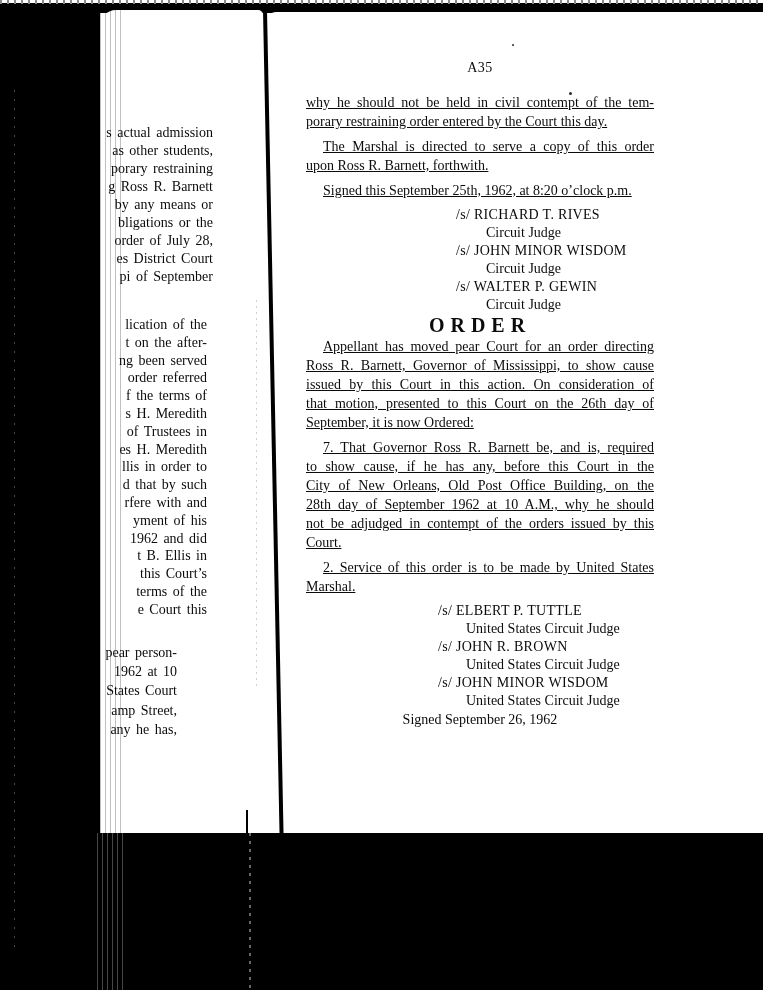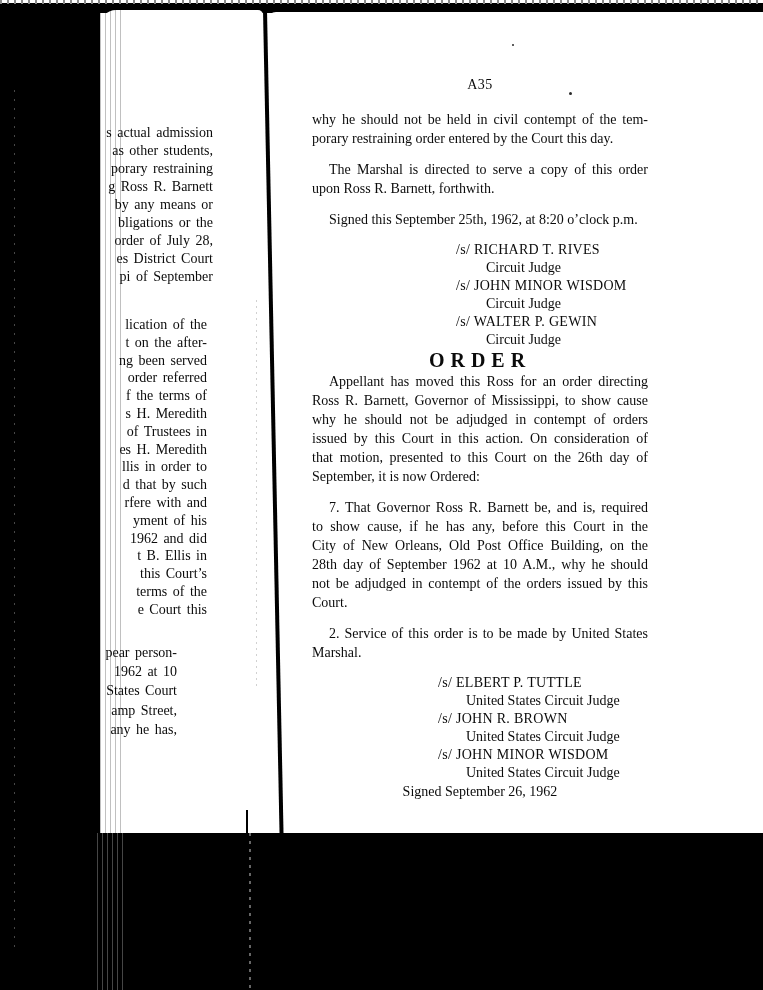--- a/index.html
+++ b/index.html
@@ -35,22 +35,22 @@
   .speck.s1{left:569px;top:92px;width:3px;height:3px;}
   .speck.s2{left:512px;top:44px;width:2px;height:2px;}
   
   .lp-block{position:absolute;left:-140px;text-align:right;font-size:14px;white-space:nowrap;word-spacing:2px;}
   .lp-block div{white-space:nowrap;}
   .lp-a{top:114px;right:50px;line-height:18px;}
   .lp-b{top:306px;right:56px;line-height:17.8px;}
   .lp-c{top:633px;right:86px;line-height:19.2px;}
   
   .rp-content{position:absolute;left:32px;top:0;width:360px;font-size:14px;line-height:19px;}
-  .page-num{margin-top:63px;text-align:center;letter-spacing:.5px;}
-  .para{margin:12px;}
+  .page-num{margin-top:46px;text-align:center;letter-spacing:.5px;}
+  .para{margin:6px;text-decoration:underline;}
   .para.gap5{margin-top:5px;}
   .para.gap16{margin-top:16px;}
   .jl{text-align:justify;text-align-last:justify;}
   .ll{text-align:left;}
   .ind{text-indent:17px;}
   .order-heading{margin-top:2px;text-align:center;font-weight:bold;letter-spacing:6px;font-size:20px;line-height:19px;}
   .sig-block{margin-top:4px;}
   .sig-name{margin-left:156px;line-height:18px;letter-spacing:.3px;white-space:nowrap;}
   .sig-title{margin-left:186px;line-height:18px;white-space:nowrap;}
   .sig-block.lower .sig-name{margin-left:138px;}
@@ -139,23 +139,22 @@
         </div>
         <div>
           <div class="sig-name">/s/ WALTER P. GEWIN</div>
           <div class="sig-title">Circuit Judge</div>
         </div>
       </div>
 
       <div class="order-heading">ORDER</div>
 
       <div class="para" style="margin-top:2px">
-        <div class="jl ind">Appellant has moved this Ross for an order directing</div>
+        <div class="jl ind">Appellant has moved pear Court for an order directing</div>
         <div class="jl">Ross R. Barnett, Governor of Mississippi, to show cause</div>
-        <div class="jl">why he should not be adjudged in contempt of orders</div>
         <div class="jl">issued by this Court in this action. On consideration of</div>
         <div class="jl">that motion, presented to this Court on the 26th day of</div>
         <div class="ll">September, it is now Ordered:</div>
       </div>
 
       <div class="para">
         <div class="jl ind">7. That Governor Ross R. Barnett be, and is, required</div>
         <div class="jl">to show cause, if he has any, before this Court in the</div>
         <div class="jl">City of New Orleans, Old Post Office Building, on the</div>
         <div class="jl">28th day of September 1962 at 10 A.M., why he should</div>

